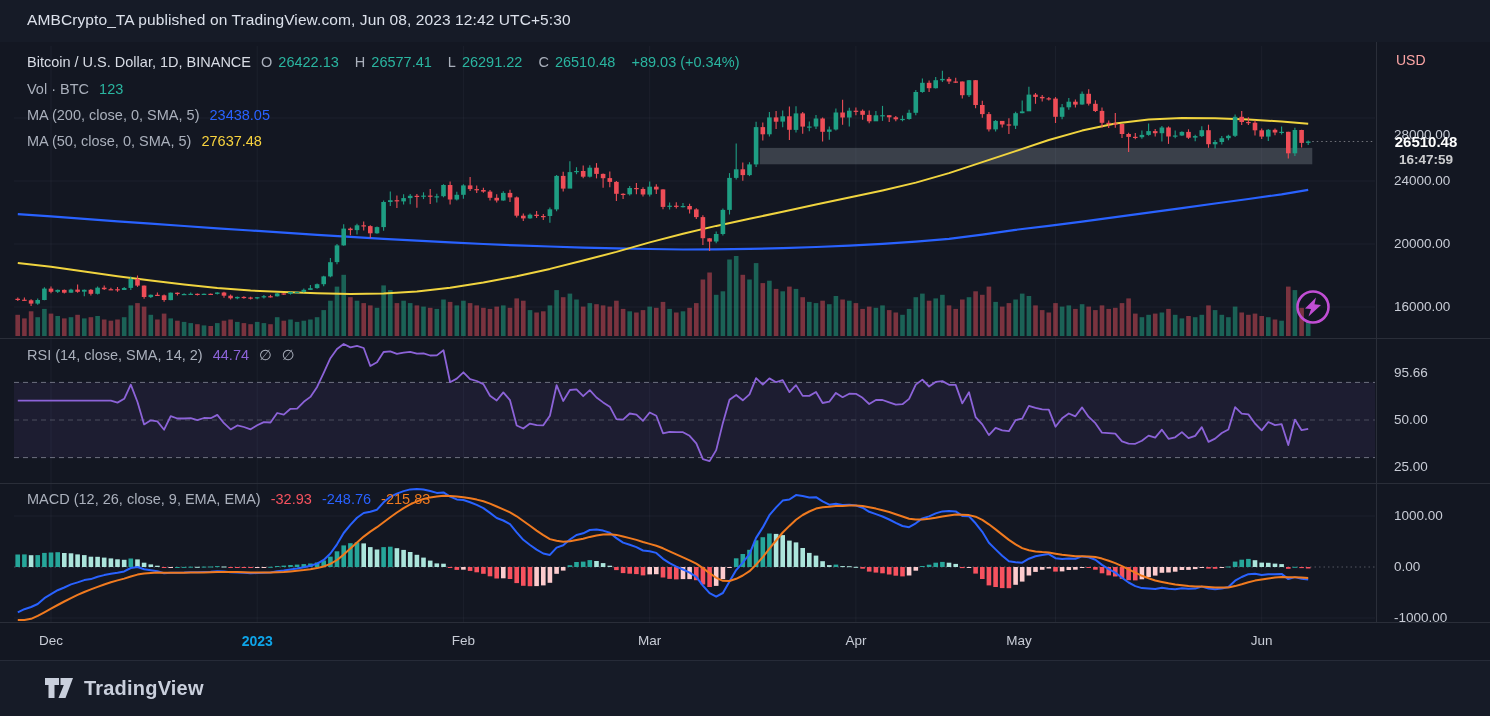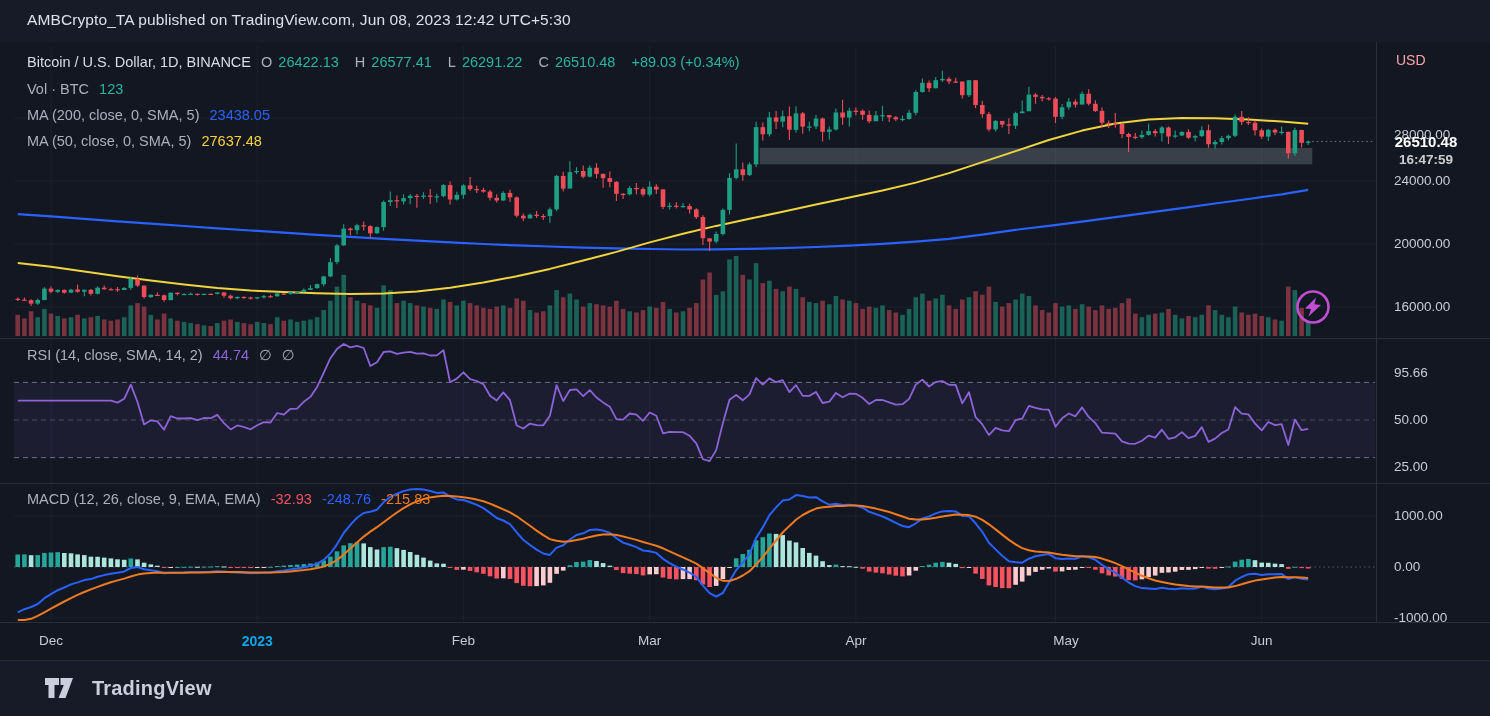--- a/index.html
+++ b/index.html
@@ -16,21 +16,21 @@
   .axis-col{position:absolute;left:1376px;top:0;width:114px;height:580px;border-left:1px solid #2a2e39;}
   .axis-label{position:absolute;left:17px;font-size:13.5px;color:#c8ccd6;}
   .currency-label{position:absolute;left:19px;top:10px;font-size:14px;color:#fca5a5;}
   .price-badge{position:absolute;left:2px;width:94px;border-radius:2px;text-align:center;padding:3px 0 4px 0;z-index:6;}
   .price-badge .pb-price{font-size:15px;font-weight:700;color:#ffffff;line-height:19px;}
   .price-badge .pb-count{font-size:13.5px;font-weight:700;color:rgba(255,255,255,.78);line-height:17px;}
   .time-axis{position:absolute;left:0;top:622px;width:1490px;height:38px;background:#131722;border-top:1px solid #2a2e39;}
   .time-label{position:absolute;top:10px;width:60px;margin-left:-30px;text-align:center;font-size:13.5px;color:#c8ccd6;}
   .time-label.strong{font-weight:700;color:#0ea5e9;font-size:14px;}
   .footer{position:absolute;left:0;top:660px;width:1490px;height:56px;background:#161b27;border-top:1px solid #262b38;}
-  .brand{position:absolute;left:44px;top:14px;display:flex;align-items:center;gap:8px;}
+  .brand{position:absolute;left:44px;top:14px;display:flex;align-items:center;}
   .brand-text{margin-left:10px;font-size:20px;font-weight:700;color:#c9cfdc;letter-spacing:.2px;}
   .flash-btn{position:absolute;z-index:7;cursor:pointer;}
 </style>
 <style>.lg-val-teal{color:#2ab5a0;} .lg-val-blue{color:#2962ff;}
 .lg-val-yellow{color:#f8d33e;} .lg-val-purple{color:#8c63d8;}
 .lg-val-red{color:#f7525f;} .lg-val-orange{color:#f07a1f;}</style></head>
 <body>
 
 <div class="page">
 
@@ -909,21 +909,21 @@
       <polygon points="22,9.5 11,20.5 17,21 14.5,28.5 27,17 20.5,16.2" fill="#c14ed4"></polygon>
     </svg>
   </div>
 
   <div class="time-axis" id="time-axis">
       <div class="time-label" style="left: 51.01px;">Dec</div>
       <div class="time-label strong" style="left: 257.222px;">2023</div>
       <div class="time-label" style="left: 463.434px;">Feb</div>
       <div class="time-label" style="left: 649.69px;">Mar</div>
       <div class="time-label" style="left: 855.902px;">Apr</div>
-      <div class="time-label" style="left: 1066px;">May</div>
+      <div class="time-label" style="left: 1019px;">May</div>
       <div class="time-label" style="left: 1261.67px;">Jun</div>
     </div>
 
   <div class="footer">
     <div class="brand">
       <svg width="30" height="26" viewBox="0 0 30 26">
         <path d="M1 3 H15 V10 H10.5 V23 H4.5 V10 H1 Z" fill="#c9cfdc"></path>
         <path d="M16.5 3 H29 L21.5 23 H14.5 L19.8 10 H16.5 Z" fill="#c9cfdc"></path>
       </svg>
       <span class="brand-text">TradingView</span>

